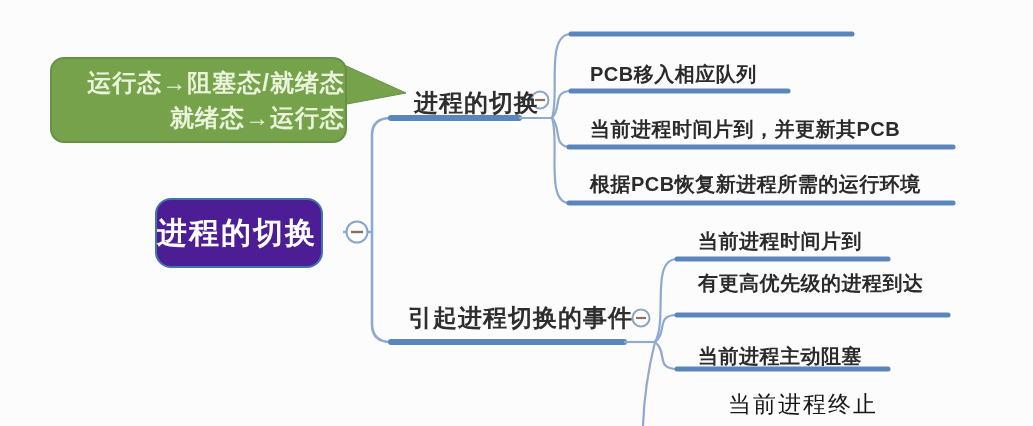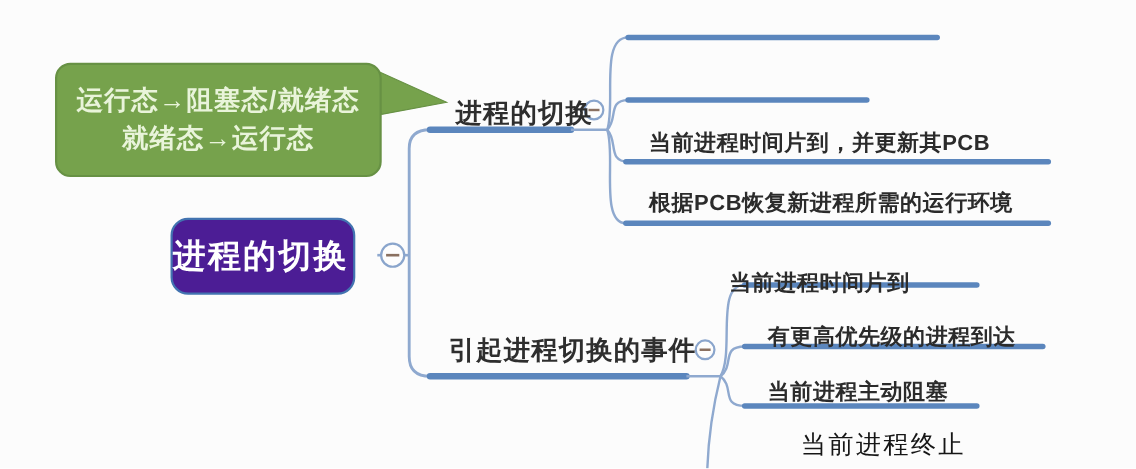--- a/index.html
+++ b/index.html
@@ -8,24 +8,24 @@
     width:1033px;height:426px;
     background:#fcfcfc;
     overflow:hidden;
     font-family:"Liberation Sans","DejaVu Sans",sans-serif;
   }
   .stage svg{position:absolute;left:0;top:0;}
   .abs{position:absolute;white-space:nowrap;}
 
   
   .callout{
-    left:50px;top:57px;width:297px;height:104px;
+    left:50px;top:57px;width:297px;height:86px;
     background:#76a24c;border:2px solid #679144;border-radius:14px;
     box-sizing:border-box;
-    display:flex;flex-direction:column;justify-content:center;align-items:center;
+    display:flex;flex-direction:column;justify-content:center;align-items:flex-end;
     color:#e9f4da;font-size:24px;font-weight:600;line-height:35px;
     text-align:center;letter-spacing:1px;
   }
 
   
   .root-topic{
     left:155px;top:198px;width:168px;height:70px;
     background:#4c1d95;border:2px solid #4273b0;border-radius:16px;
     box-sizing:border-box;
     display:flex;justify-content:flex-start;align-items:center;
@@ -105,31 +105,34 @@
     <span>进程的切换</span>
   </div>
 
   <div class="abs branch-label" style="left:414px;top:87px;">
     <span>进程的切换</span>
   </div>
   <div class="abs branch-label" style="left:408px;top:302px;">
     <span>引起进程切换的事件</span>
   </div>
 
+  <div class="abs child-label" style="left:590px;top:61px;">
+    <span>PCB移入相应队列</span>
+  </div>
   <div class="abs child-label" style="left:590px;top:116px;">
     <span>当前进程时间片到，并更新其PCB</span>
   </div>
   <div class="abs child-label" style="left:590px;top:171px;">
     <span>根据PCB恢复新进程所需的运行环境</span>
   </div>
 
-  <div class="abs child-label" style="left:663px;top:228px;margin-top:16px;">
+  <div class="abs child-label" style="left:698px;top:228px;">
     <span>当前进程时间片到</span>
   </div>
-  <div class="abs child-label" style="left:698px;top:293px;">
+  <div class="abs child-label" style="left:698px;top:270px;">
     <span>有更高优先级的进程到达</span>
   </div>
   <div class="abs child-label" style="left:698px;top:343px;">
     <span>当前进程主动阻塞</span>
   </div>
   <div class="abs serif-label" style="left:698px;top:389px;">
     <span>当前进程终止</span>
   </div>
 
 </div>

